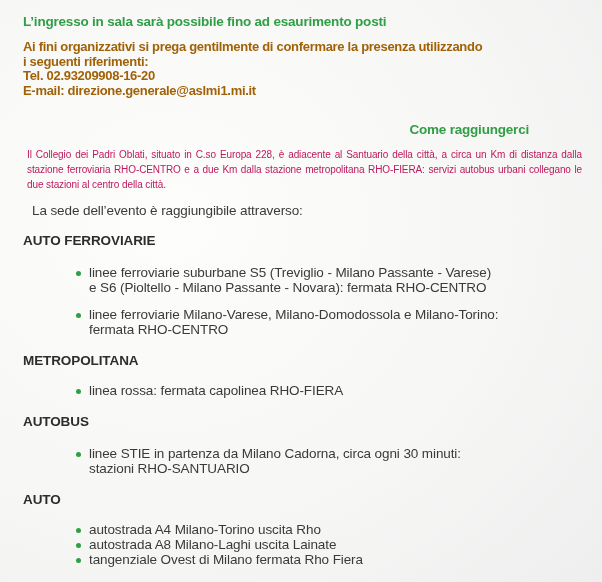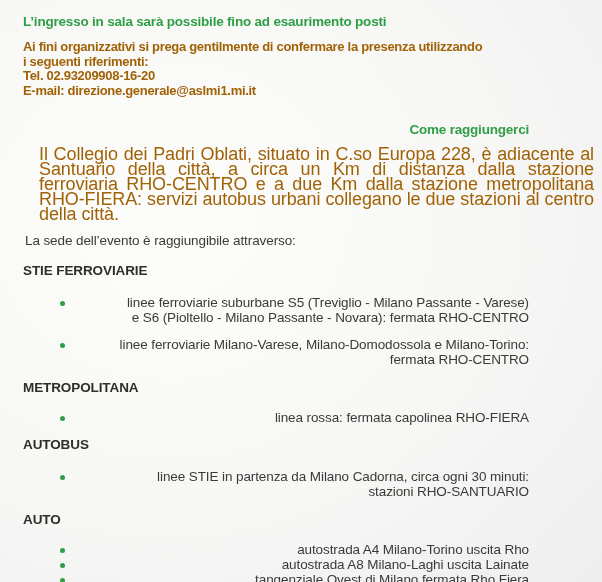--- a/index.html
+++ b/index.html
@@ -35,49 +35,49 @@
   .green-title {
     margin: 24px 0 0 0;
     color: #2f9e44;
     font-size: 13.5px;
     font-weight: 700;
     letter-spacing: -0.2px;
     line-height: 15px;
     text-align: right;
   }
   .intro {
-    margin: 10px 0 0 16px;
+    margin: 10px 0 0 4px;
     width: 555px;
-    color: #a16207;
-    font-size: 18px;
+    color: #be185d;
+    font-size: 10px;
     letter-spacing: -0.1px;
     line-height: 15px;
     text-align: justify;
   }
   .lead {
-    margin: 11px 0 0 2px;
+    margin: 11px 0 0 9px;
     color: #3a3a38;
     font-size: 13.5px;
     letter-spacing: -0.1px;
     line-height: 15px;
     white-space: nowrap;
   }
   .sec {
     margin: 0;
     color: #2d2d2b;
     font-size: 13.5px;
     font-weight: 700;
     letter-spacing: -0.1px;
     line-height: 15px;
     white-space: nowrap;
   }
   .sec.m13 { margin-top: 13px; }
   .sec.m12 { margin-top: 12px; }
   .sec.m15 { margin-top: 15px; }
-  .blist { margin: 0; padding: 0; list-style: none; text-align: right; }
+  .blist { margin: 16px; padding: 0; list-style: none; }
   .blist.m17 { margin-top: 17px; }
   .blist.m15 { margin-top: 15px; }
   .bitem {
     position: relative;
     margin-left: 50px;
     color: #3a3a38;
     font-size: 13.5px;
     letter-spacing: -0.1px;
     line-height: 15px;
   }
@@ -105,21 +105,21 @@
     <div class="cline">Tel. 02.93209908-16-20</div>
     <div class="cline">E-mail: direzione.generale@aslmi1.mi.it</div>
   </div>
 
   <h2 class="green-title">Come raggiungerci</h2>
 
   <p class="intro">Il Collegio dei Padri Oblati, situato in C.so Europa 228, è adiacente al Santuario della città, a circa un Km di distanza dalla stazione ferroviaria RHO-CENTRO e a due Km dalla stazione metropolitana RHO-FIERA: servizi autobus urbani collegano le due stazioni al centro della città.</p>
 
   <p class="lead">La sede dell’evento è raggiungibile attraverso:</p>
 
-  <h3 class="sec m15">STIE FERROVIARIE</h3>
+  <h3 class="sec m15">AUTO FERROVIARIE</h3>
   <ul class="blist m17">
     <li class="bitem">
       <span class="dot"></span>
       <div class="bline">linee ferroviarie suburbane S5 (Treviglio - Milano Passante - Varese)</div>
       <div class="bline">e S6 (Pioltello - Milano Passante - Novara): fermata RHO-CENTRO</div>
     </li>
     <li class="bitem">
       <span class="dot"></span>
       <div class="bline">linee ferroviarie Milano-Varese, Milano-Domodossola e Milano-Torino:</div>
       <div class="bline">fermata RHO-CENTRO</div>

